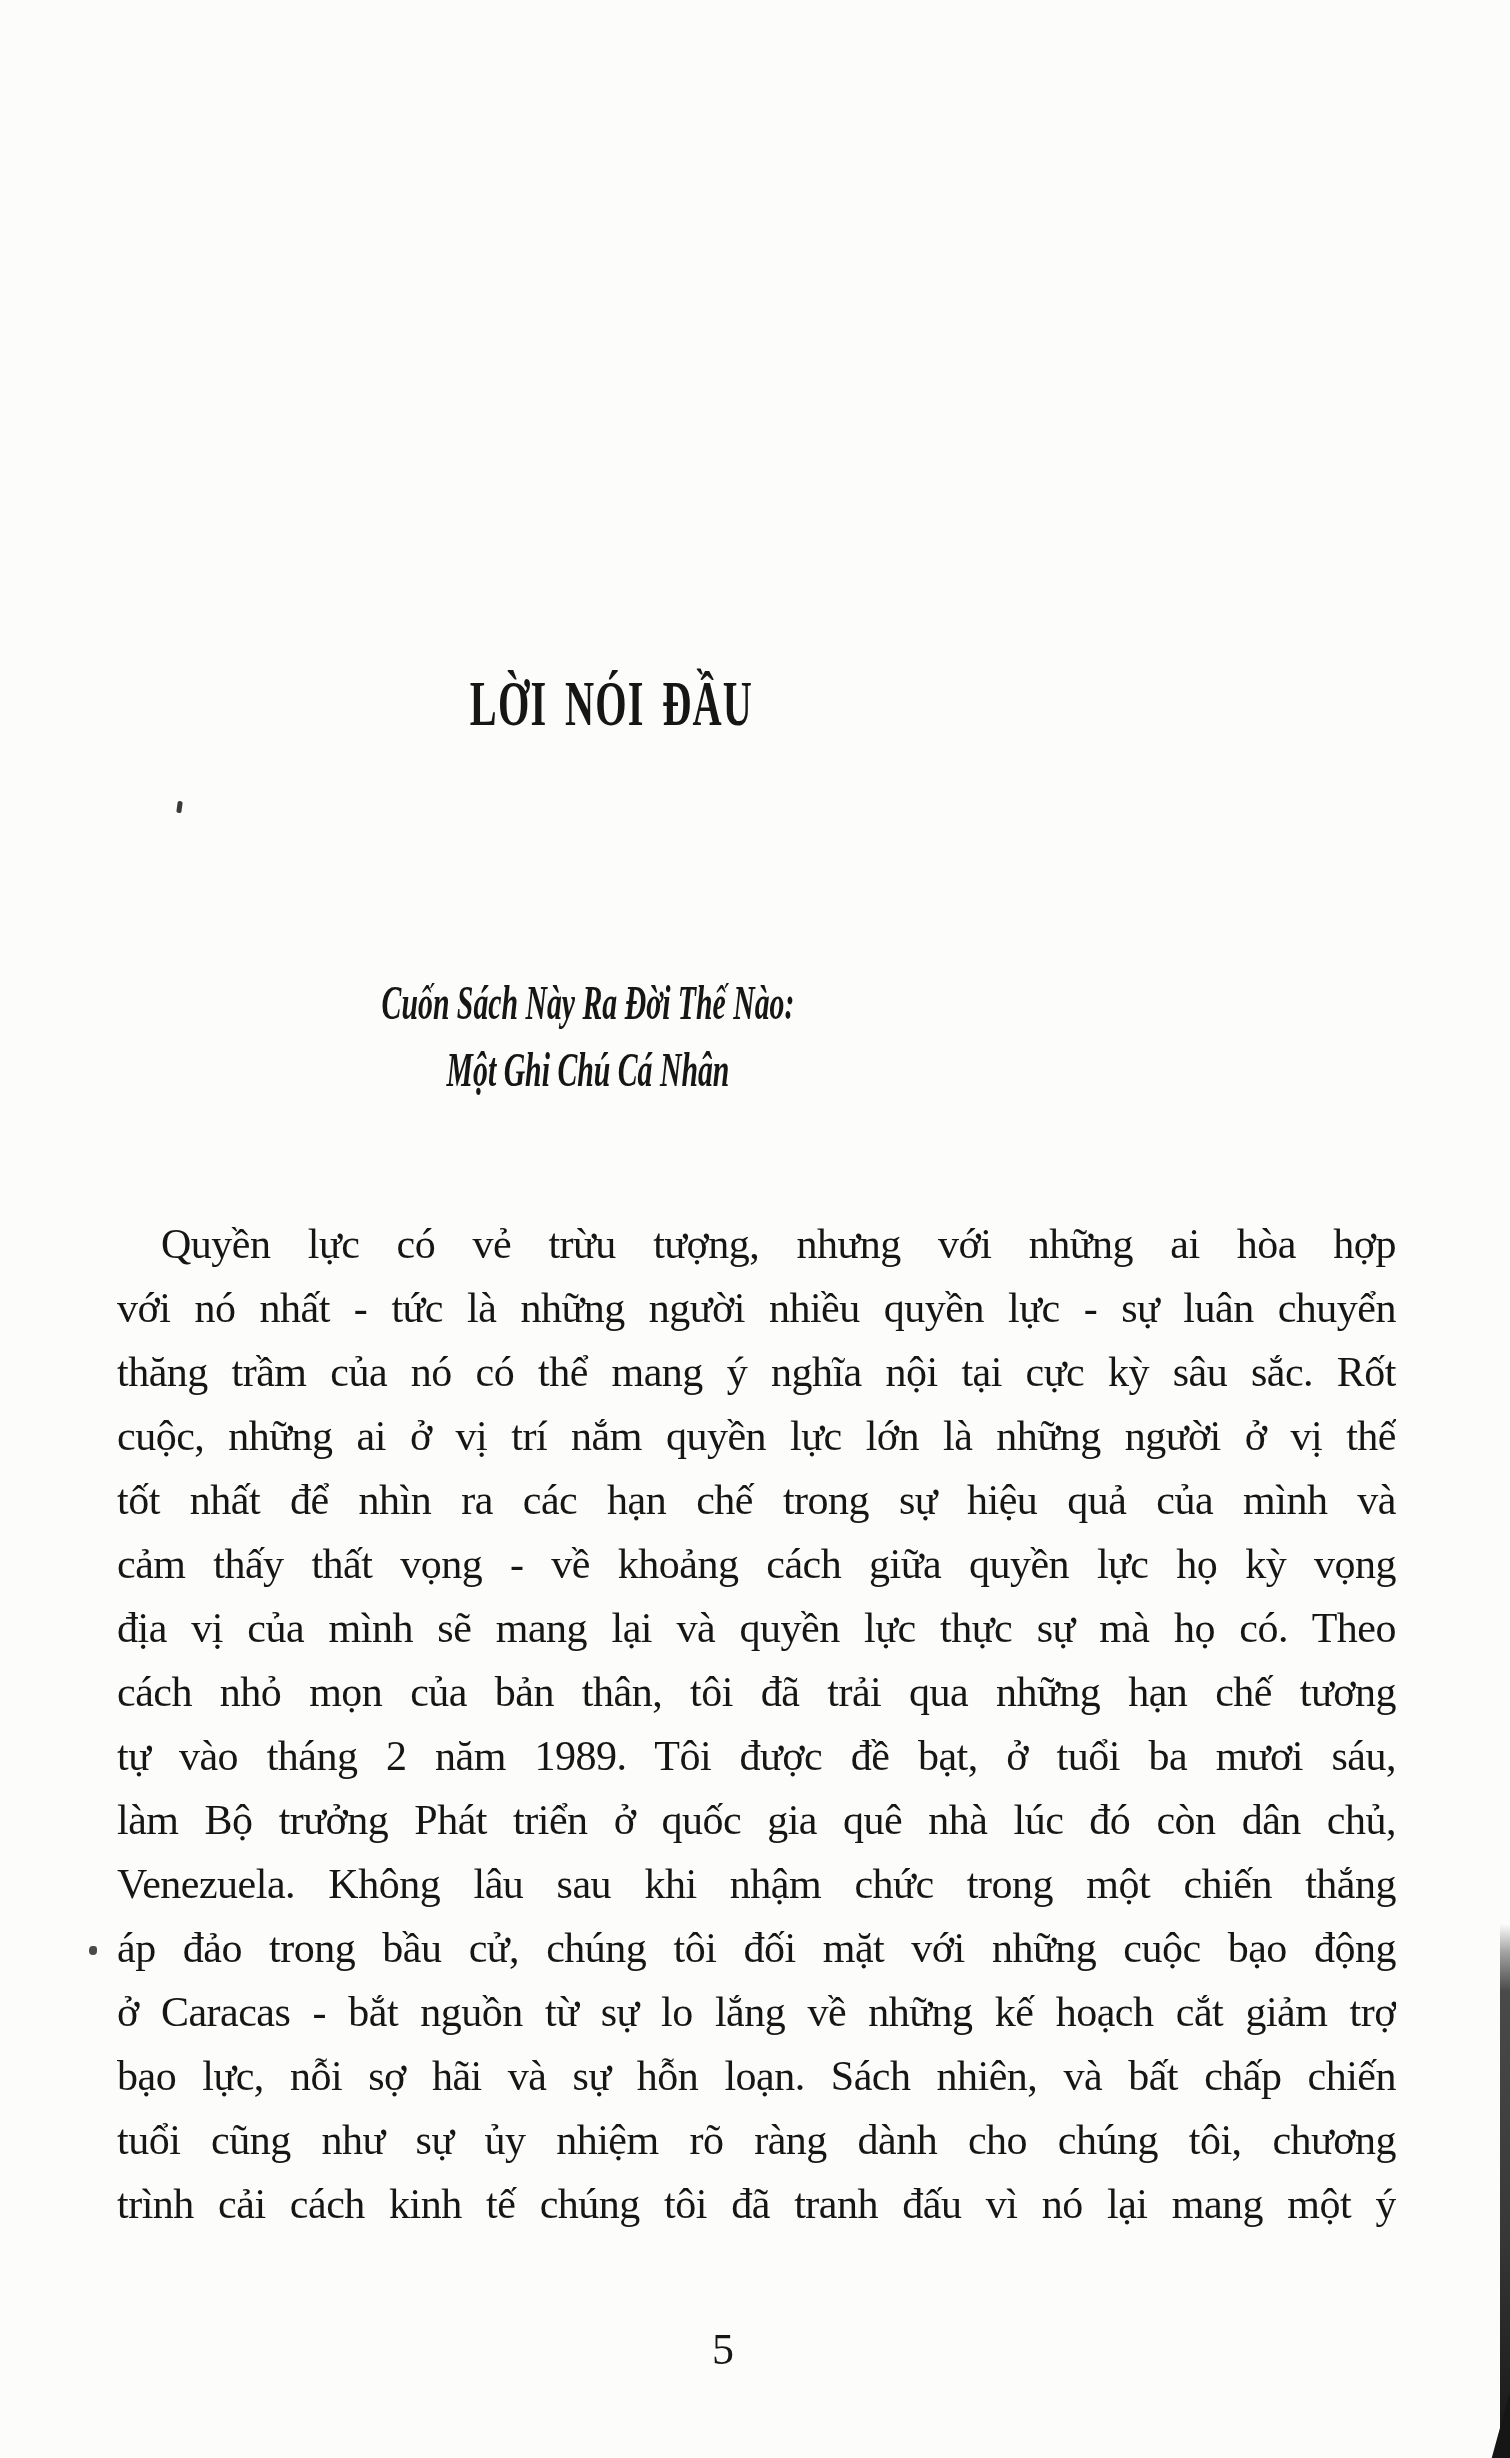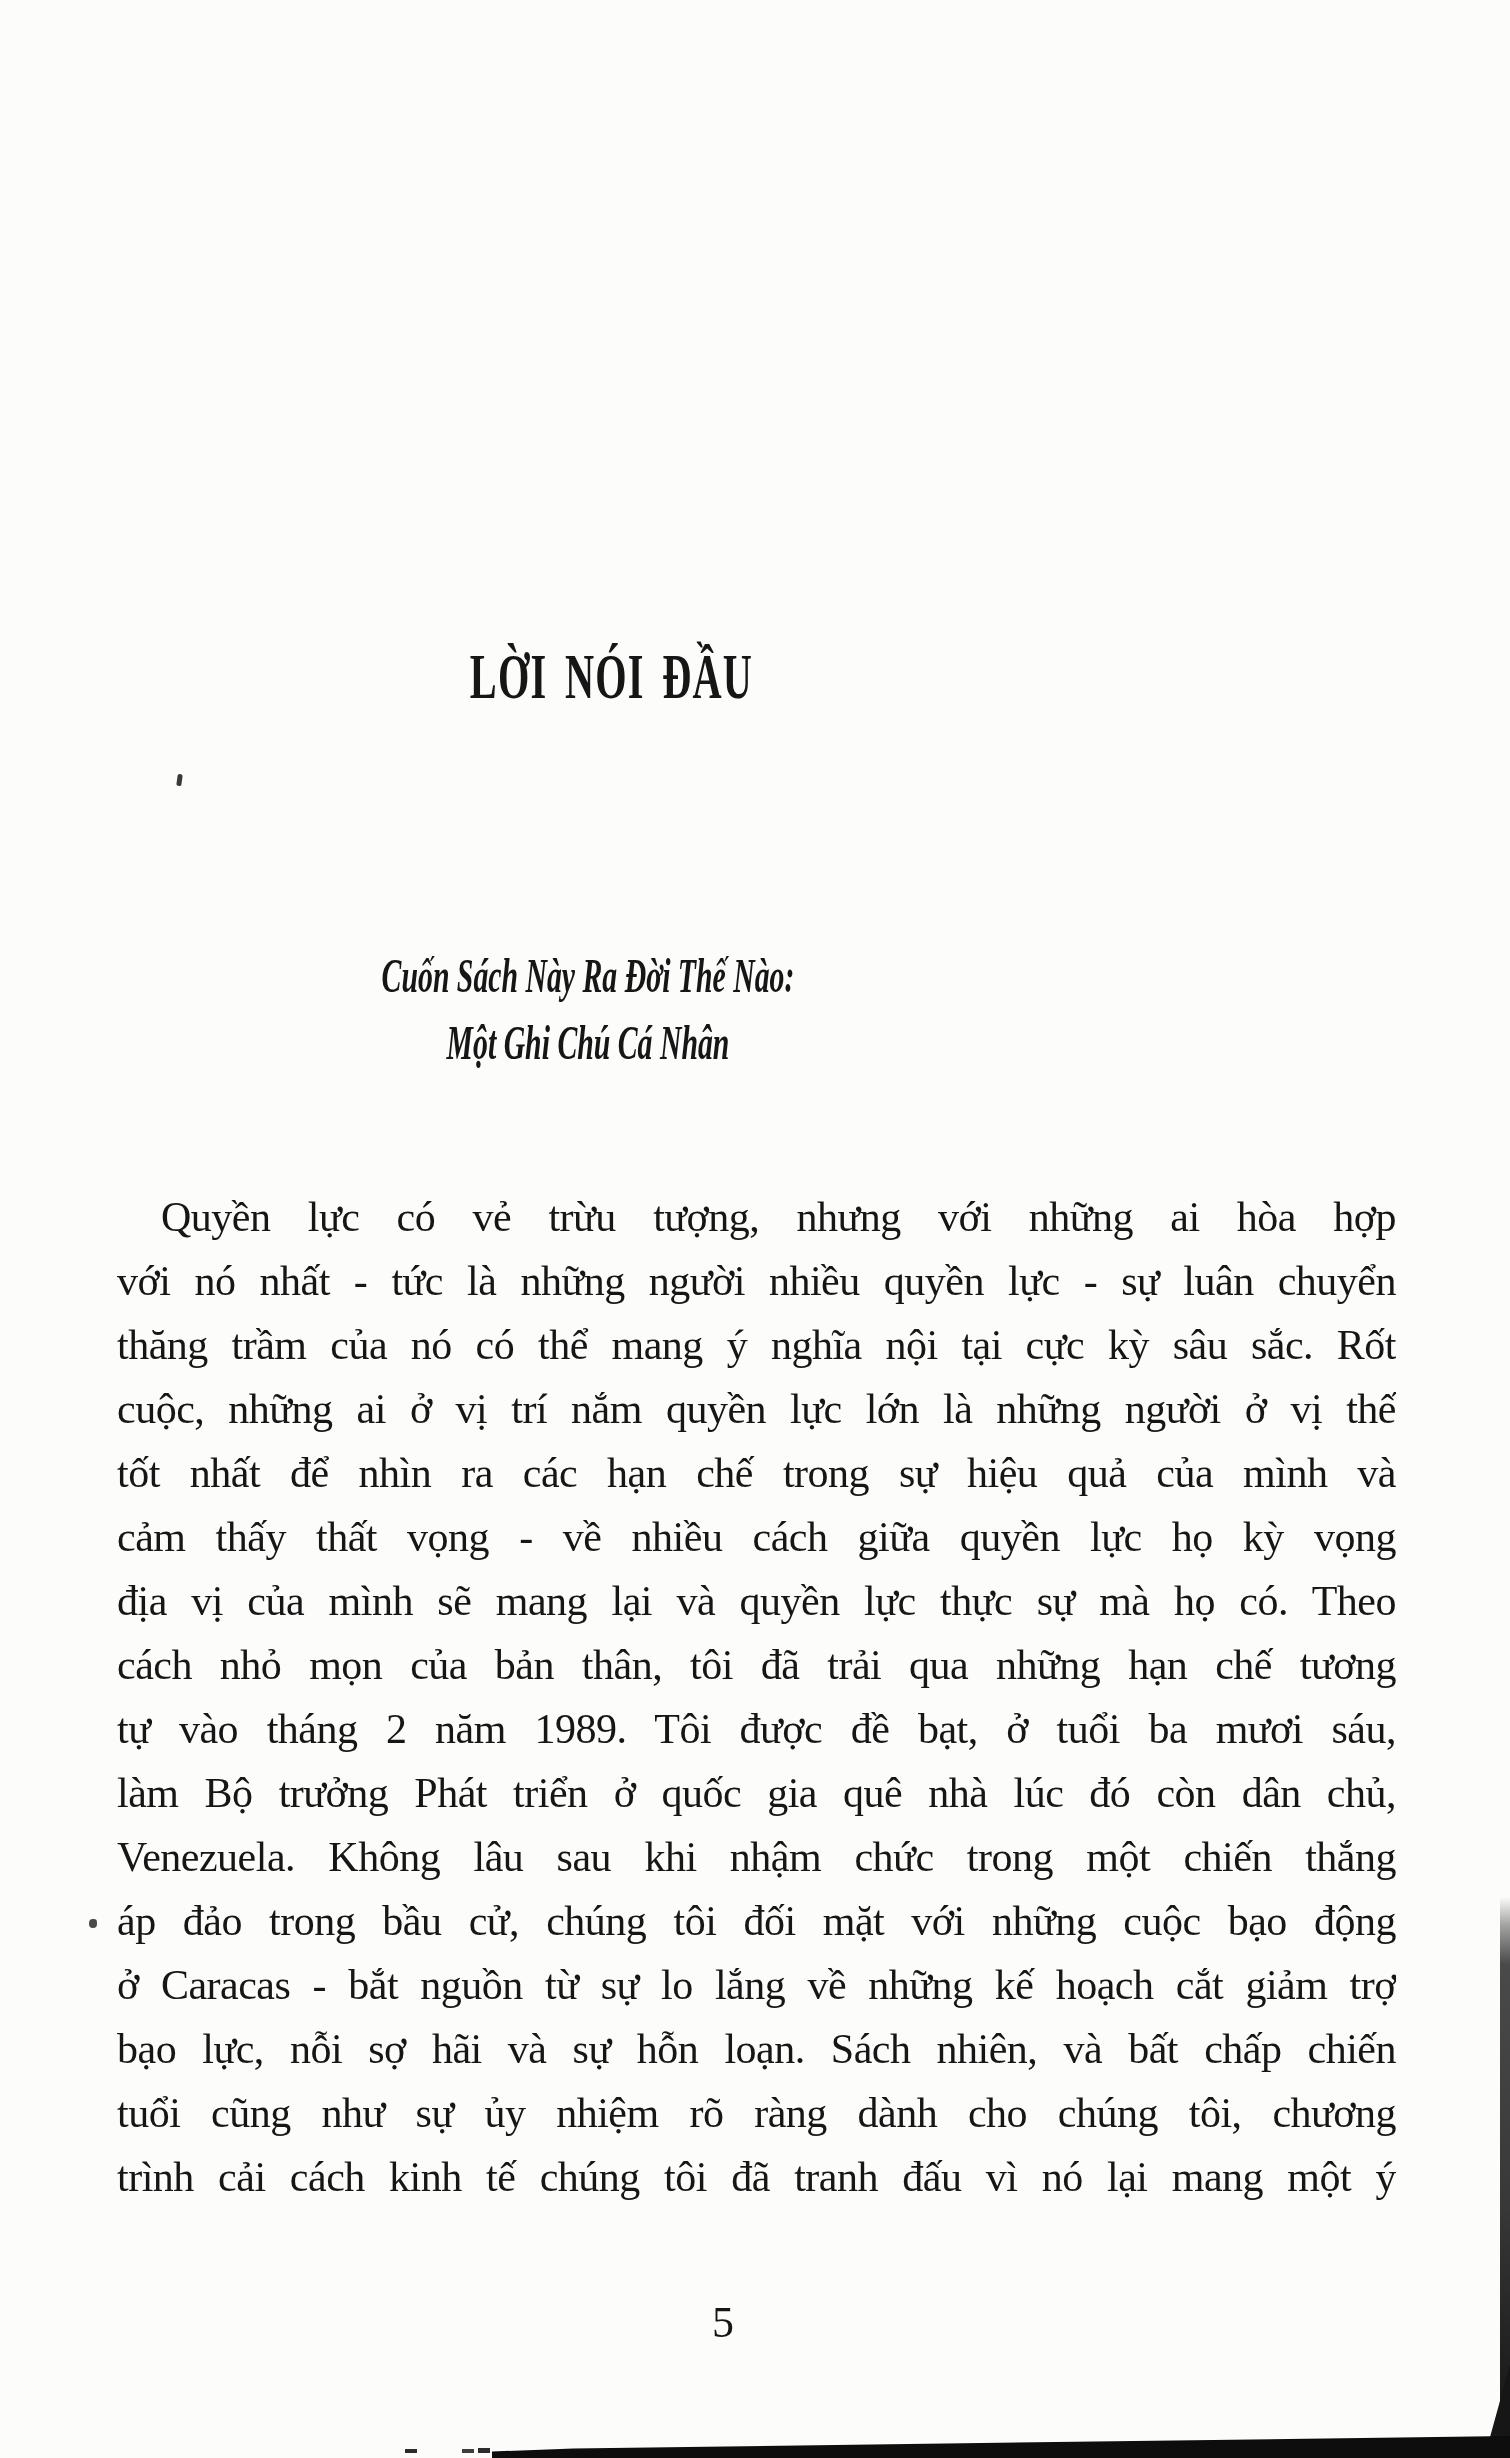--- a/index.html
+++ b/index.html
@@ -13,20 +13,21 @@
     width:1510px;height:2459px;
     background:var(--paper);
     overflow:hidden;
     font-family:"Liberation Serif", serif;
     color:var(--ink);
   }
   .page{
     position:relative;
     width:1510px;height:2272px;
     background:var(--paper);
+    margin-top:27px;
   }
   
   .title{
     position:absolute;
     top:646px;left:143px;width:937px;
     margin:0;
     text-align:center;
     font-size:63px;
     font-weight:bold;
     letter-spacing:1.9px;
@@ -126,21 +127,21 @@
       <div class="line">Quyền lực có vẻ trừu tượng, nhưng với những ai hòa hợp</div>
 
       <div class="line">với nó nhất - tức là những người nhiều quyền lực - sự luân chuyển</div>
 
       <div class="line">thăng trầm của nó có thể mang ý nghĩa nội tại cực kỳ sâu sắc. Rốt</div>
 
       <div class="line">cuộc, những ai ở vị trí nắm quyền lực lớn là những người ở vị thế</div>
 
       <div class="line">tốt nhất để nhìn ra các hạn chế trong sự hiệu quả của mình và</div>
 
-      <div class="line">cảm thấy thất vọng - về nhiều cách giữa quyền lực họ kỳ vọng</div>
+      <div class="line">cảm thấy thất vọng - về khoảng cách giữa quyền lực họ kỳ vọng</div>
 
       <div class="line">địa vị của mình sẽ mang lại và quyền lực thực sự mà họ có. Theo</div>
 
       <div class="line">cách nhỏ mọn của bản thân, tôi đã trải qua những hạn chế tương</div>
 
       <div class="line">tự vào tháng 2 năm 1989. Tôi được đề bạt, ở tuổi ba mươi sáu,</div>
 
       <div class="line">làm Bộ trưởng Phát triển ở quốc gia quê nhà lúc đó còn dân chủ,</div>
 
       <div class="line">Venezuela. Không lâu sau khi nhậm chức trong một chiến thắng</div>

